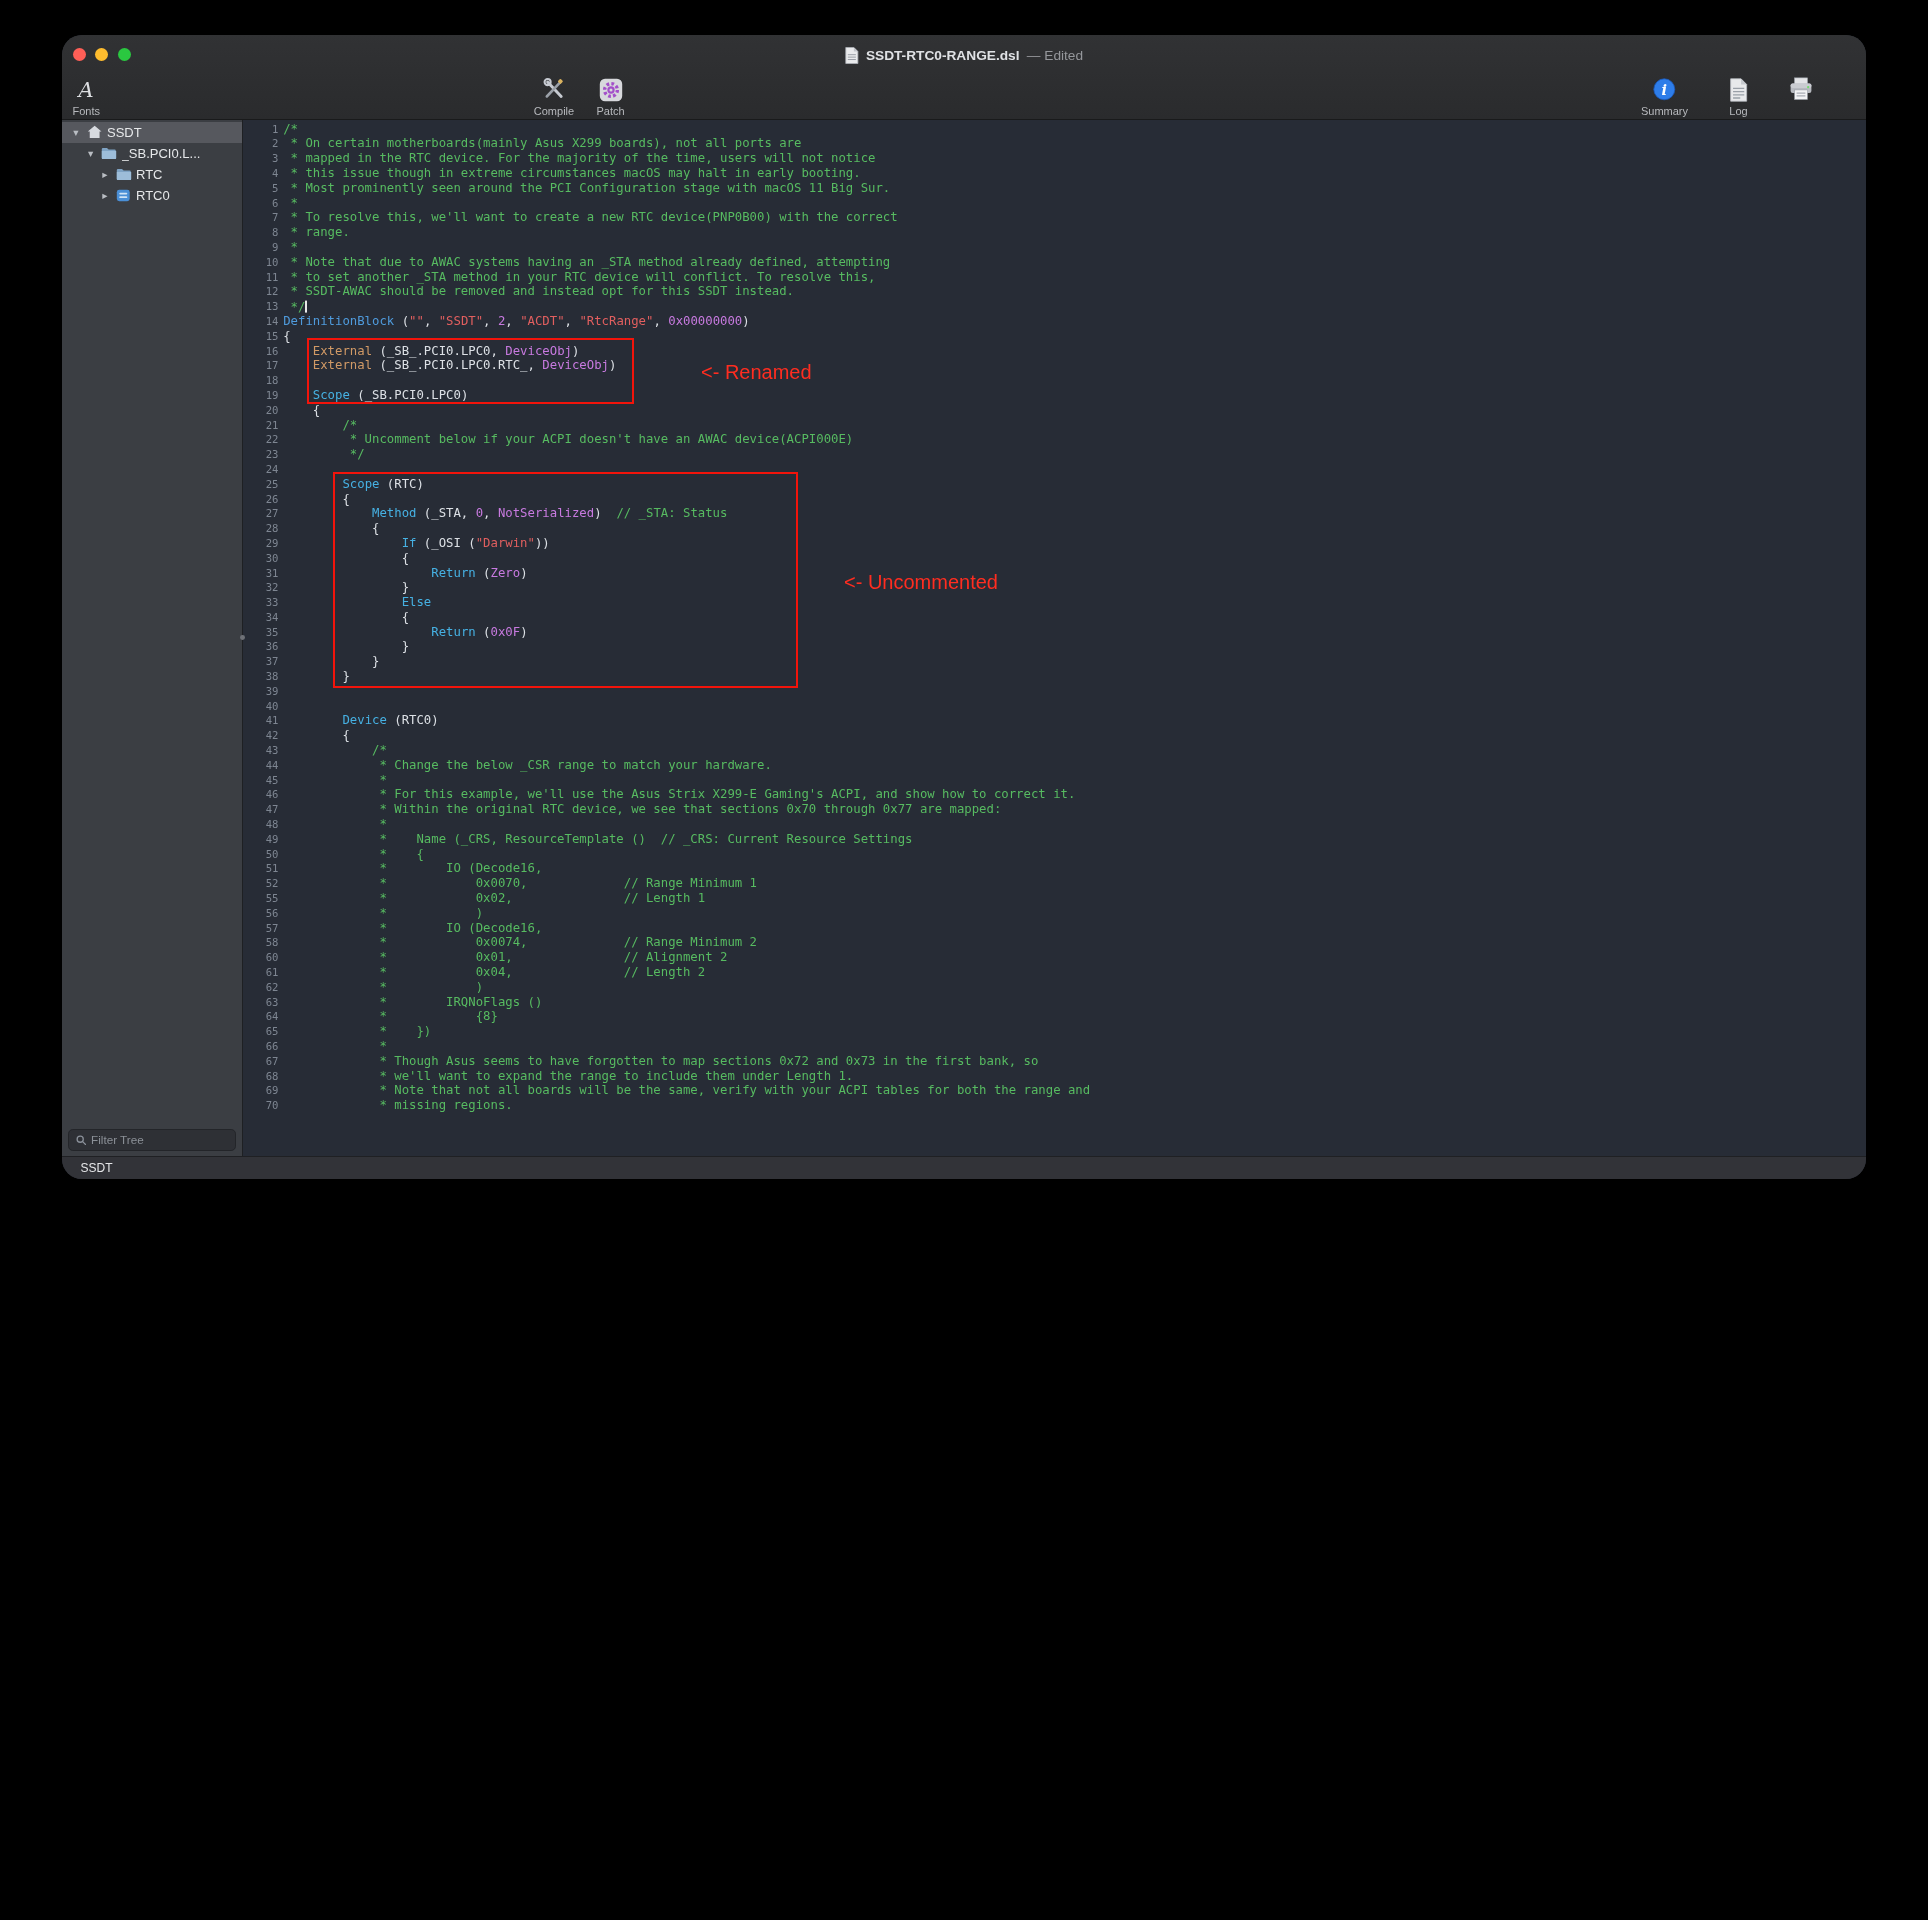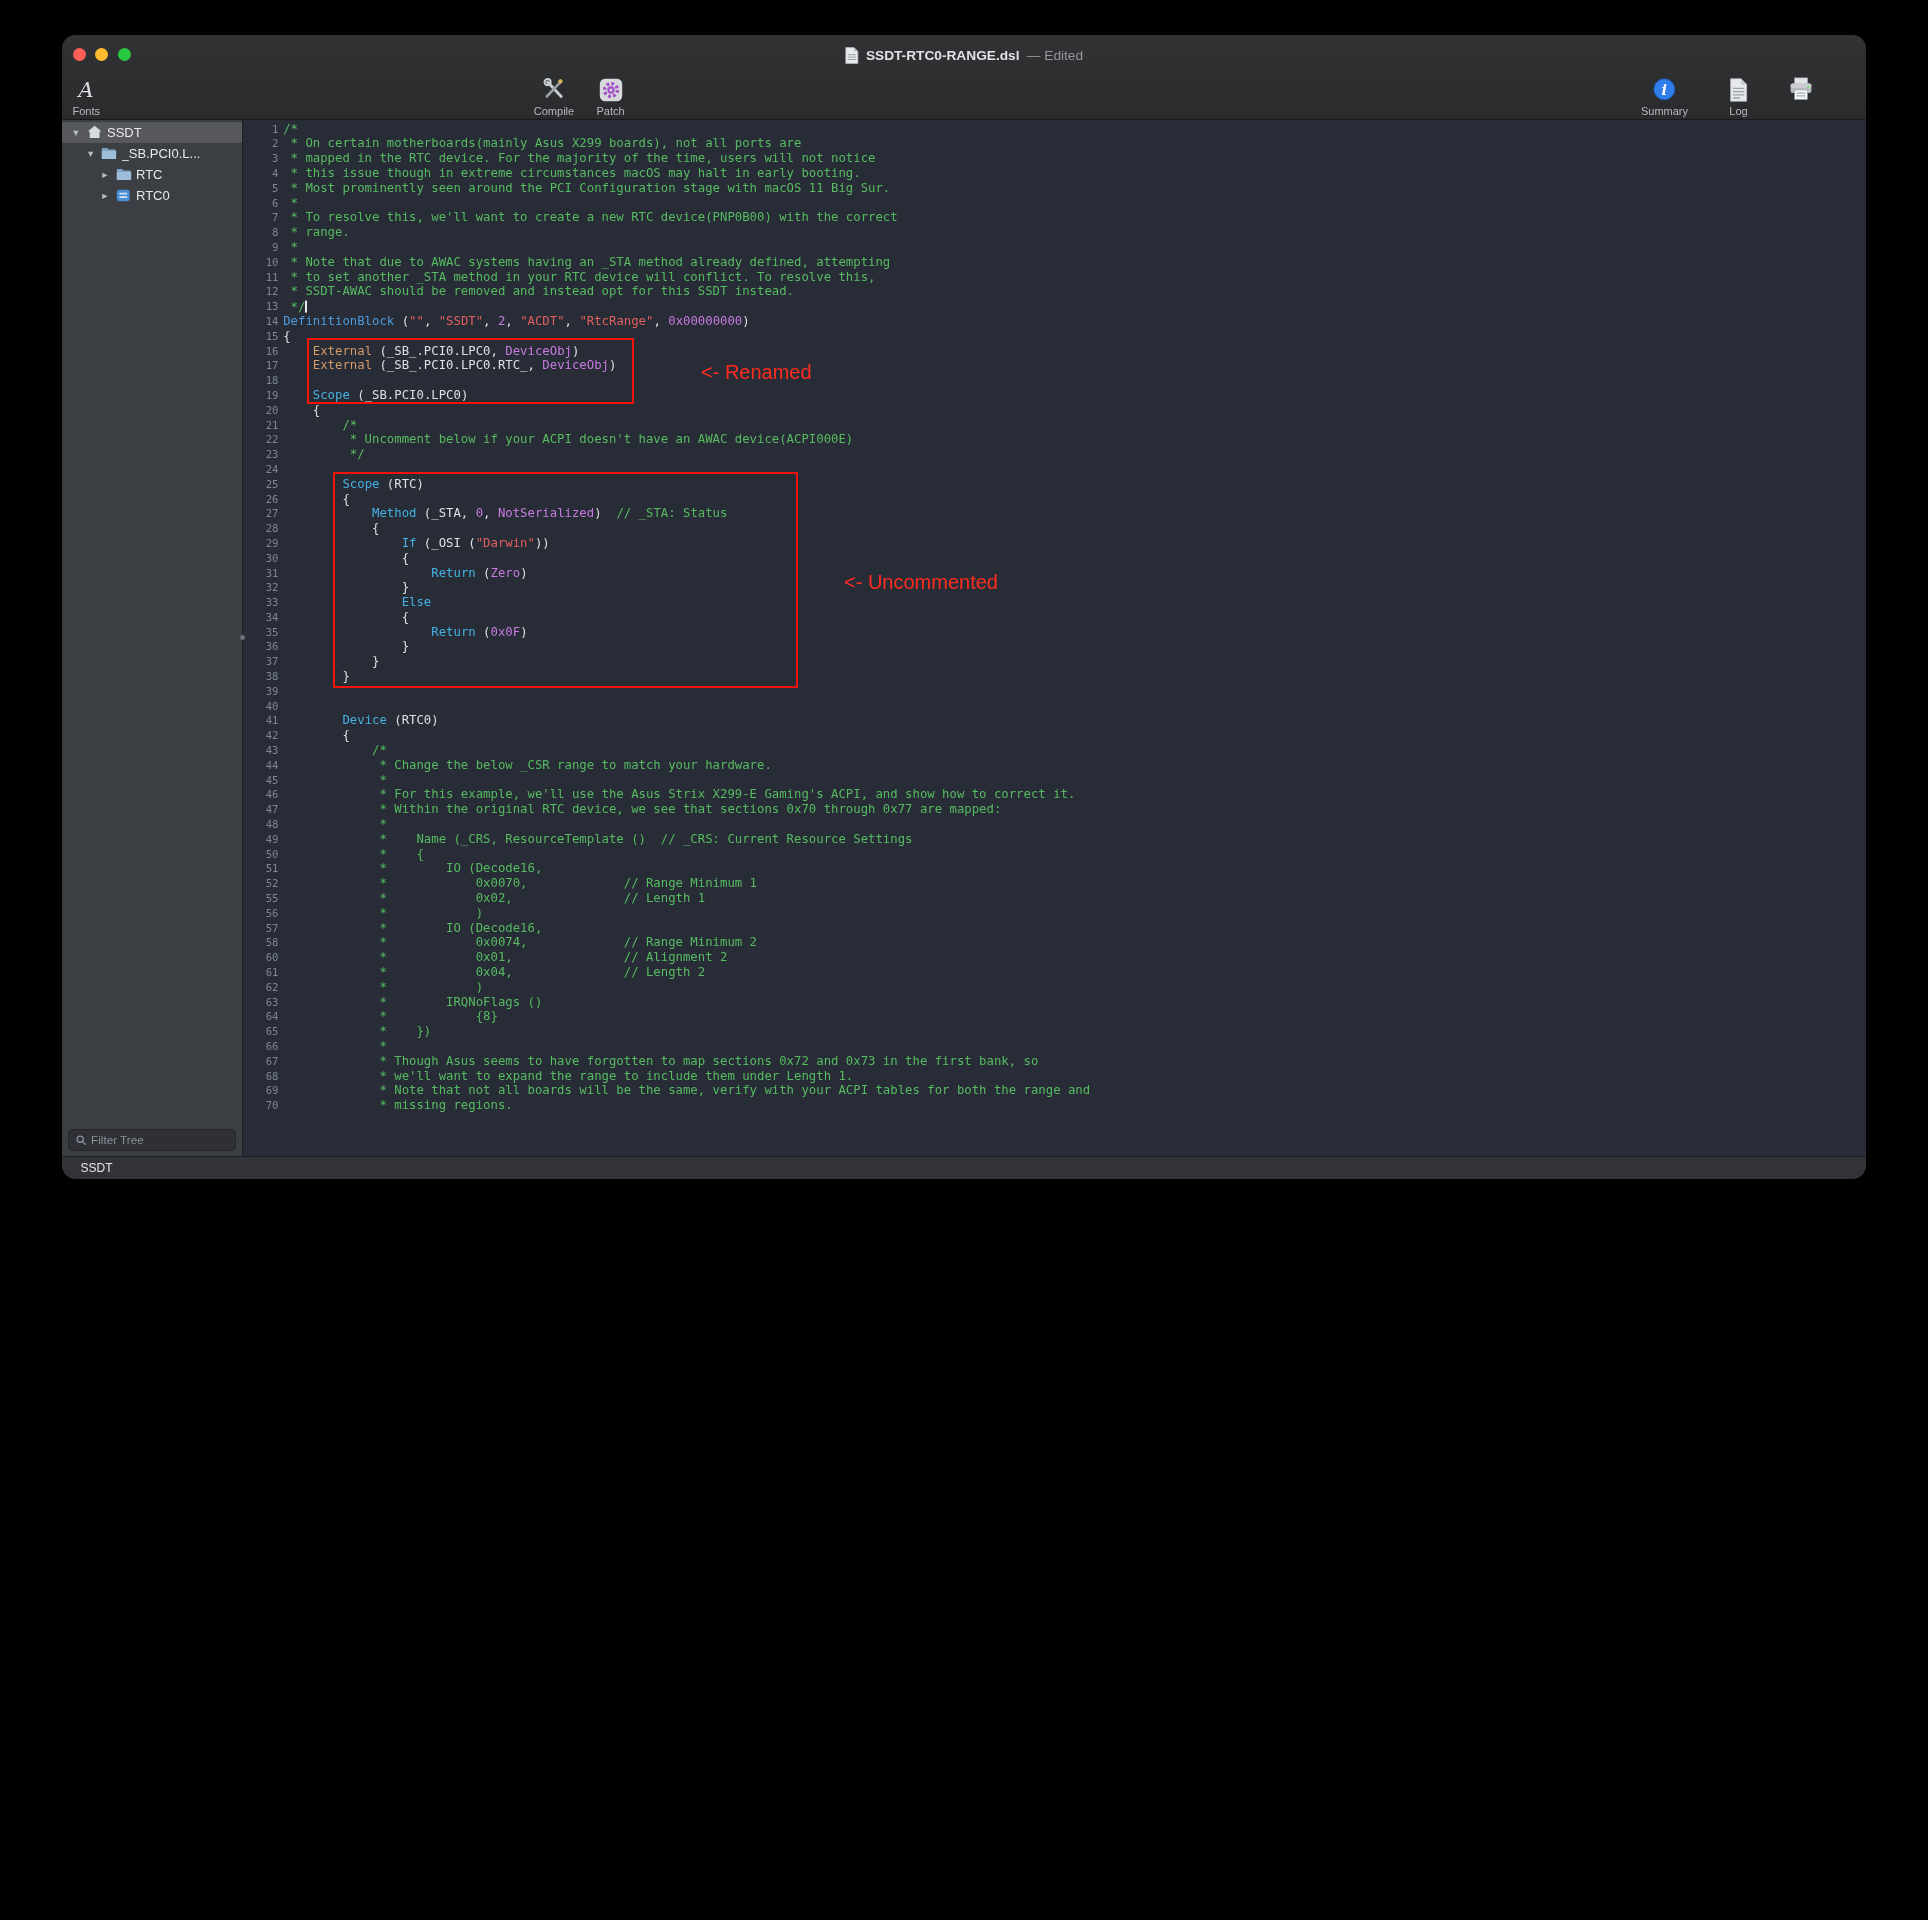--- a/index.html
+++ b/index.html
@@ -3,21 +3,21 @@
 <meta charset="utf-8">
 <style>
   * { margin:0; padding:0; box-sizing:border-box; }
   html,body { background:#000; }
   body {
     width:1928px; height:1920px; position:relative; overflow:hidden;
     font-family:"Liberation Sans", sans-serif;
   }
   .window {
     position:absolute; left:62px; top:35px; width:1804px; height:1144px;
-    border-radius:14px; overflow:hidden; background:#272c36;
+    border-radius:20px; overflow:hidden; background:#272c36;
     box-shadow:0 24px 64px rgba(0,0,0,.6);
   }
   
   .header {
     position:absolute; top:0; left:0; right:0; height:85px;
     background:linear-gradient(#313234,#2a2b2d);
     border-bottom:0.8px solid #191a1b;
   }
   .titlebar { position:absolute; top:0; left:0; right:0; height:39px; }
   .traffic { position:absolute; left:10.5px; top:13px; display:flex; gap:9.7px; }

